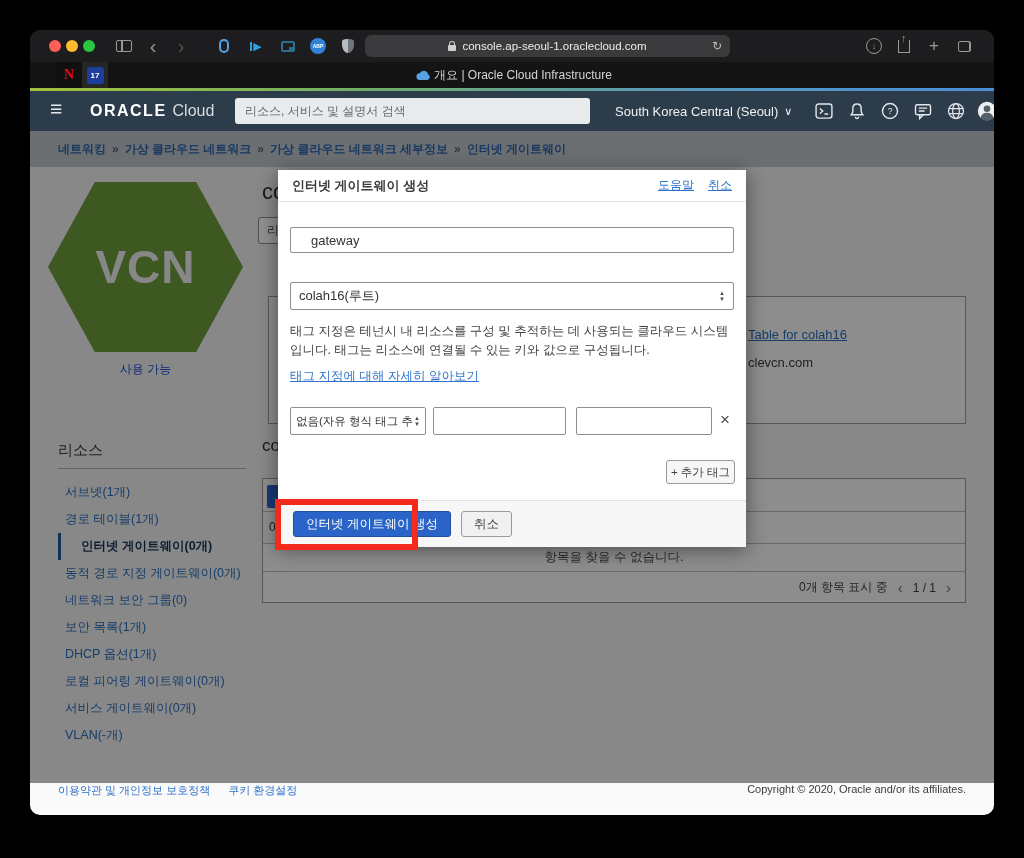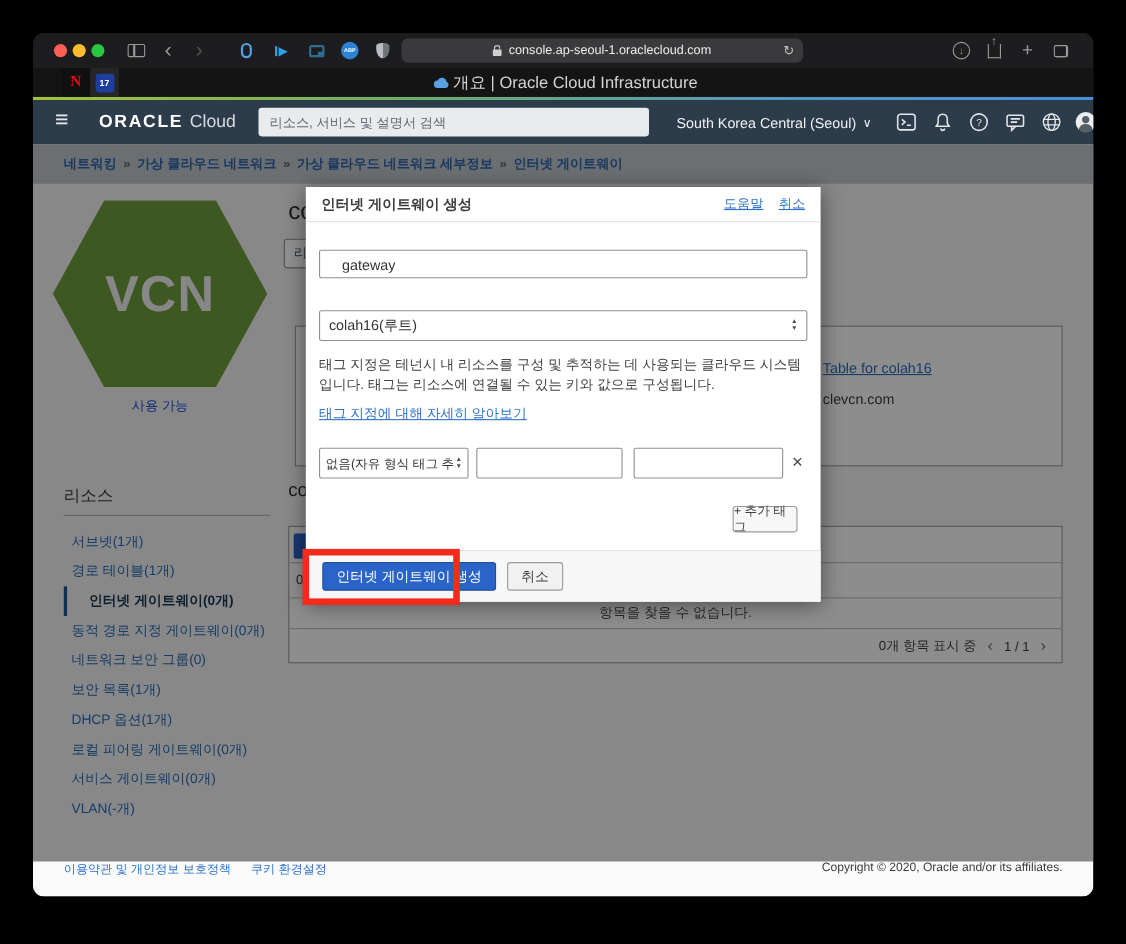--- a/index.html
+++ b/index.html
@@ -48,21 +48,21 @@
 
   
   .tabstrip { height:26px; background:#141414; flex:none; position:relative; display:flex; align-items:stretch; }
   .pin-tab { width:26px; display:flex; align-items:center; justify-content:center; }
   .pin-tab.nflx { background:#101010; margin-left:26px; color:#e50914; font-weight:bold;
                   font-family:"Liberation Serif","DejaVu Serif",serif; font-size:14px; }
   .pin-tab.t17 { background:#262626; }
   .t17-badge { width:17px; height:17px; border-radius:3px; background:#1e3e9e; color:#fff;
                font-size:8px; font-weight:bold; display:flex; align-items:center; justify-content:center; }
   .tab-title { position:absolute; left:4px; right:0; top:0; height:26px; display:flex; gap:3px;
-               align-items:center; justify-content:center; color:#d4d4d4; font-size:15px; pointer-events:none; }
+               align-items:center; justify-content:center; color:#d4d4d4; font-size:12px; pointer-events:none; }
   .gradline { height:3px; flex:none; background:linear-gradient(90deg,#a3c23c 0%,#6fae68 35%,#5698c0 70%,#4a8fd8 100%); }
 
   
   .ociheader { height:40px; background:#2d3c4b; flex:none; position:relative; display:flex; align-items:center; }
   .burger { position:absolute; left:20px; color:#e2e6ea; font-size:21px; top:6px; }
   .logo { position:absolute; left:60px; top:0; height:40px; display:flex; align-items:center; gap:6px; }
   .logo .o1 { color:#fff; font-weight:bold; font-size:16px; letter-spacing:1.5px; }
   .logo .o2 { color:#d7dce0; font-size:16px; }
   .ocisearch { position:absolute; left:205px; top:7px; width:355px; height:26px; background:#e9eaeb;
                border:none; border-radius:3px; padding:0 10px; font-size:12px; color:#333;
@@ -129,21 +129,21 @@
   .m-input { position:absolute; height:26px; border:1px solid #8f8f8f; border-radius:2px;
              font-size:13px; color:#333; padding:0 20px; background:#fff;
              font-family:"Liberation Sans","DejaVu Sans",sans-serif; }
   .m-select { position:absolute; height:28px; border:1px solid #8f8f8f; border-radius:2px; background:#fff;
               display:flex; align-items:center; justify-content:space-between; padding:0 8px;
               font-size:13px; color:#333; }
   .updown { display:flex; flex-direction:column; line-height:6px; font-size:6px; color:#4a4a4a; }
   .m-para { position:absolute; left:12px; top:152px; width:444px; font-size:12.5px; color:#424242; line-height:1.55; }
   .m-learn { position:absolute; left:12px; top:198px; font-size:12.5px; color:#2e72c9; text-decoration:underline; }
   .m-remove { position:absolute; left:442px; top:240px; font-size:17px; color:#4a4a4a; }
-  .m-addtag { position:absolute; left:388px; top:290px; width:59px; height:24px; background:#f7f7f7;
+  .m-addtag { position:absolute; left:388px; top:290px; width:69px; height:24px; background:#f7f7f7;
               border:1px solid #9a9a9a; border-radius:3px; font-size:11.5px; color:#3f3f3f;
               display:flex; align-items:center; justify-content:center; }
   .m-foot { position:absolute; left:0; right:0; bottom:0; height:47px; background:#f7f7f8;
             border-top:1px solid #e3e3e3; display:flex; align-items:center; padding-left:15px; gap:10px; }
   .btn-primary { height:26px; padding:0 12px; background:#2a64c8; border:1px solid #1f4f9e; border-radius:3px;
                  color:#fff; font-size:12.5px; display:flex; align-items:center; }
   .btn-plain { height:26px; padding:0 12px; background:#f1f1f1; border:1px solid #9a9a9a; border-radius:3px;
                color:#3f3f3f; font-size:12.5px; display:flex; align-items:center; }
   .red-annotation { position:absolute; left:245px; top:368px; width:143px; height:51px;
                     border:6px solid #f42a1d; z-index:12; }

